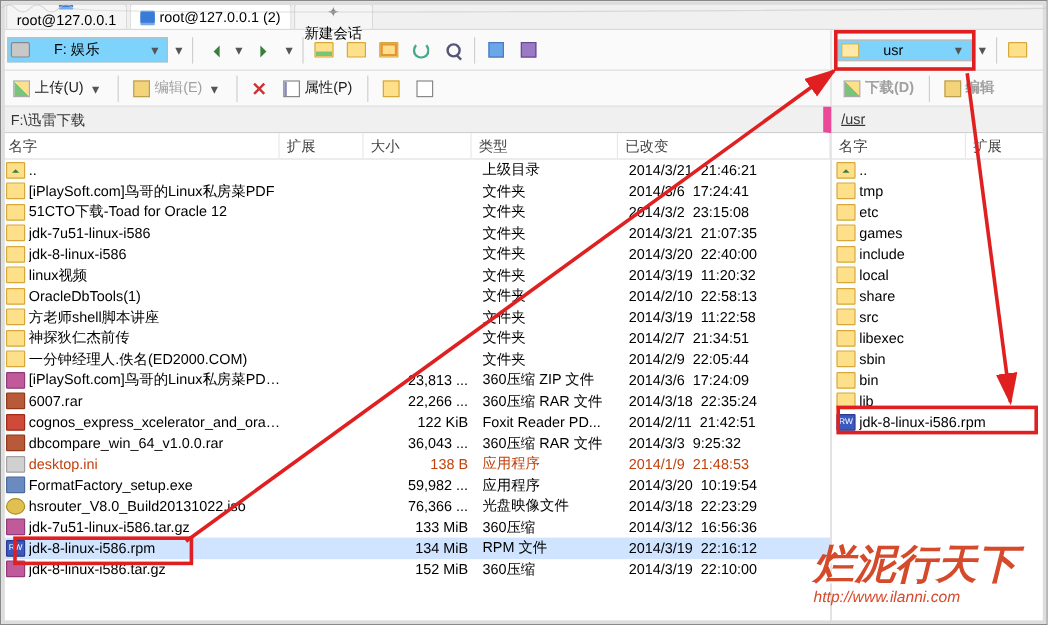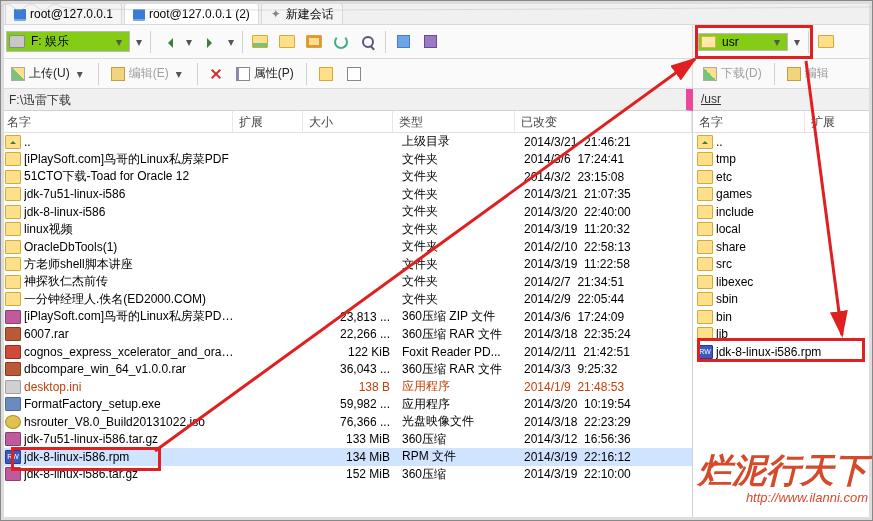--- a/index.html
+++ b/index.html
@@ -1,44 +1,44 @@
 <!DOCTYPE html>
 <html><head>
 <meta charset="utf-8">
 <style>
   * { margin: 0; padding: 0; box-sizing: border-box; font-family: "Microsoft YaHei", Tahoma, Arial, sans-serif; font-size: 12px; }
   body { background: #fff; width: 873px; height: 521px; position: relative; overflow: hidden; border: 1px solid #888; }
   .outer-border { position:absolute; inset:0; border:3px solid #ddd; pointer-events:none; }
   .tabs { display:flex; height:24px; background:#f0f0f0; border-bottom:1px solid #d9d9d9; align-items:stretch; padding-top:2px; padding-left:4px; gap:2px;}
   .tab { display:flex; align-items:center; gap:4px; padding:0 8px; background:#fff; border:1px solid #d9d9d9; border-bottom:none; border-radius:3px 3px 0 0; cursor:pointer;}
-  .tab.inactive { background:#f5f5f5; }
+  .tab.inactive { background:#f5f5f5;flex-direction:column; }
   .tab .nic { width:12px; height:10px; background:#3a7bd5; display:inline-block; border-radius:1px; box-shadow:0 2px 0 #7aa8e6;}
   .tab .plus { width:12px; height:12px; display:inline-flex; align-items:center; justify-content:center; color:#888;}
   .toolbar-row { display:flex; height:34px; align-items:center; border-bottom:1px solid #d9d9d9; background:#fafafa;}
   .left-panel-top { flex:1; display:flex; align-items:center; gap:3px; padding:0 5px; border-right:1px solid #d9d9d9; height:100%;}
   .right-panel-top { width:179px; display:flex; align-items:center; gap:3px; padding:0 5px; height:100%;}
-  .drive-dd { display:flex; align-items:center; gap:6px; padding:1px 4px 1px 2px; border:1px solid #bbb; background:#84cc16; min-width:124px; }
+  .drive-dd { display:flex; align-items:center; gap:20px; padding:1px 4px 1px 2px; border:1px solid #bbb; background:#7dd3fc; min-width:124px; }
   .drive-dd .disk { width:16px; height:13px; background:#c8c8c8; border-radius:2px; border:1px solid #888;}
   .drive-dd .folder { width:15px; height:12px; background:#ffe9a8; border:1px solid #d6b34a; border-radius:1px;}
   .dd-arrow { width:12px; text-align:center; color:#555; cursor:pointer;}
   .tb-sep { width:1px; height:22px; background:#d0d0d0; margin:0 2px;}
   .tb-btn { width:24px; height:24px; display:flex; align-items:center; justify-content:center; border-radius:2px; cursor:pointer;}
   .nav-ico { width:14px; height:14px; display:inline-block; position:relative;}
   .arrow-left::before { content:""; position:absolute; left:2px; top:3px; border:5px solid transparent; border-right-color:#3a7f3a;}
   .arrow-right::before { content:""; position:absolute; left:4px; top:3px; border:5px solid transparent; border-left-color:#3a7f3a;}
   .folder-ico { width:16px; height:13px; background:#ffe08a; border:1px solid #d6a83a; border-radius:1px; display:inline-block;}
   .folder-ico.up { box-shadow:inset 0 -4px 0 #7ac47a;}
   .folder-ico.home { box-shadow:inset 0 0 0 2px #e6933a;}
   .refresh-ico { width:14px; height:14px; border:2px solid #4a8; border-radius:50%; border-top-color:transparent; display:inline-block;}
   .find-ico { width:12px; height:12px; border:2px solid #557; border-radius:50%; display:inline-block; position:relative;}
   .find-ico::after { content:""; position:absolute; width:5px; height:2px; background:#557; bottom:-3px; right:-3px; transform:rotate(45deg);}
   .cube-ico { width:13px; height:13px; background:#6aa6e8; border:1px solid #4a7ac0; display:inline-block;}
   .action-row { display:flex; height:30px; align-items:center; border-bottom:1px solid #d9d9d9; background:#fafafa;}
   .action-left { flex:1; display:flex; align-items:center; gap:6px; padding:0 6px; border-right:1px solid #d9d9d9; height:100%;}
-  .action-right { width:179px; display:flex; align-items:center; gap:6px; padding:12px 6px; height:100%;}
+  .action-right { width:179px; display:flex; align-items:center; gap:6px; padding:12px 6px; height:100%;font-weight:bold;}
   .act-btn { display:flex; align-items:center; gap:4px; padding:2px 4px; border-radius:2px; cursor:pointer; color:#222;}
   .act-btn.disabled { color:#a0a0a0; cursor:default;}
   .act-ico { width:14px; height:14px; display:inline-block;}
   .act-ico.transfer { background:linear-gradient(45deg,#7ac47a 50%,#ffe08a 50%); border:1px solid #aaa;}
   .act-ico.edit { background:#f4d47a; border:1px solid #bba050;}
   .act-ico.del { width:12px; height:12px; position:relative;}
   .act-ico.del::before, .act-ico.del::after { content:""; position:absolute; left:5px; top:0; width:2px; height:12px; background:#c33;}
   .act-ico.del::before { transform:rotate(45deg);} .act-ico.del::after { transform:rotate(-45deg);}
   .act-ico.prop { background:#fff; border:1px solid #888; box-shadow:inset 2px 0 0 #88b;}
   .act-ico.newf { background:#ffe08a; border:1px solid #d6a83a;}
@@ -75,21 +75,21 @@
   .ic.rpm::after { content:"RW"; }
   .frow .nm { overflow:hidden; white-space:nowrap; text-overflow:ellipsis;}
   .pane-left .frow .nm { width:212px;}
   .pane-left .frow .ext { width:70px; padding-left:6px;}
   .pane-left .frow .sz { width:90px; text-align:right; padding-right:6px;}
   .pane-left .frow .tp { width:122px; padding-left:6px; overflow:hidden; white-space:nowrap;}
   .pane-left .frow .dt { flex:1; padding-left:6px; white-space:nowrap;}
   .pane-right .frow .nm { width:150px;}
   .red-box { position:absolute; border:3px solid #e02020; pointer-events:none; z-index:50;}
   .ragged { pointer-events:none; position:absolute; z-index:40;}
-  .watermark { position:absolute; right:4px; bottom:15px; z-index:80; text-align:right; pointer-events:none;}
+  .watermark { position:absolute; right:24px; bottom:15px; z-index:80; pointer-events:none;}
   .watermark .big { font-family: "KaiTi","STKaiti",serif; font-size:34px; color:#d54a2a; font-style:italic; font-weight:bold; text-shadow:1px 1px 1px #fff;}
   .watermark .url { font-size:13px; color:#d54a2a; font-style:italic; margin-top:-4px;}
   svg.arrow { position:absolute; z-index:55; pointer-events:none;}
 </style>
 </head>
 <body>
 
 <div class="tabs">
   <div class="tab inactive">
       <span class="nic"></span>

